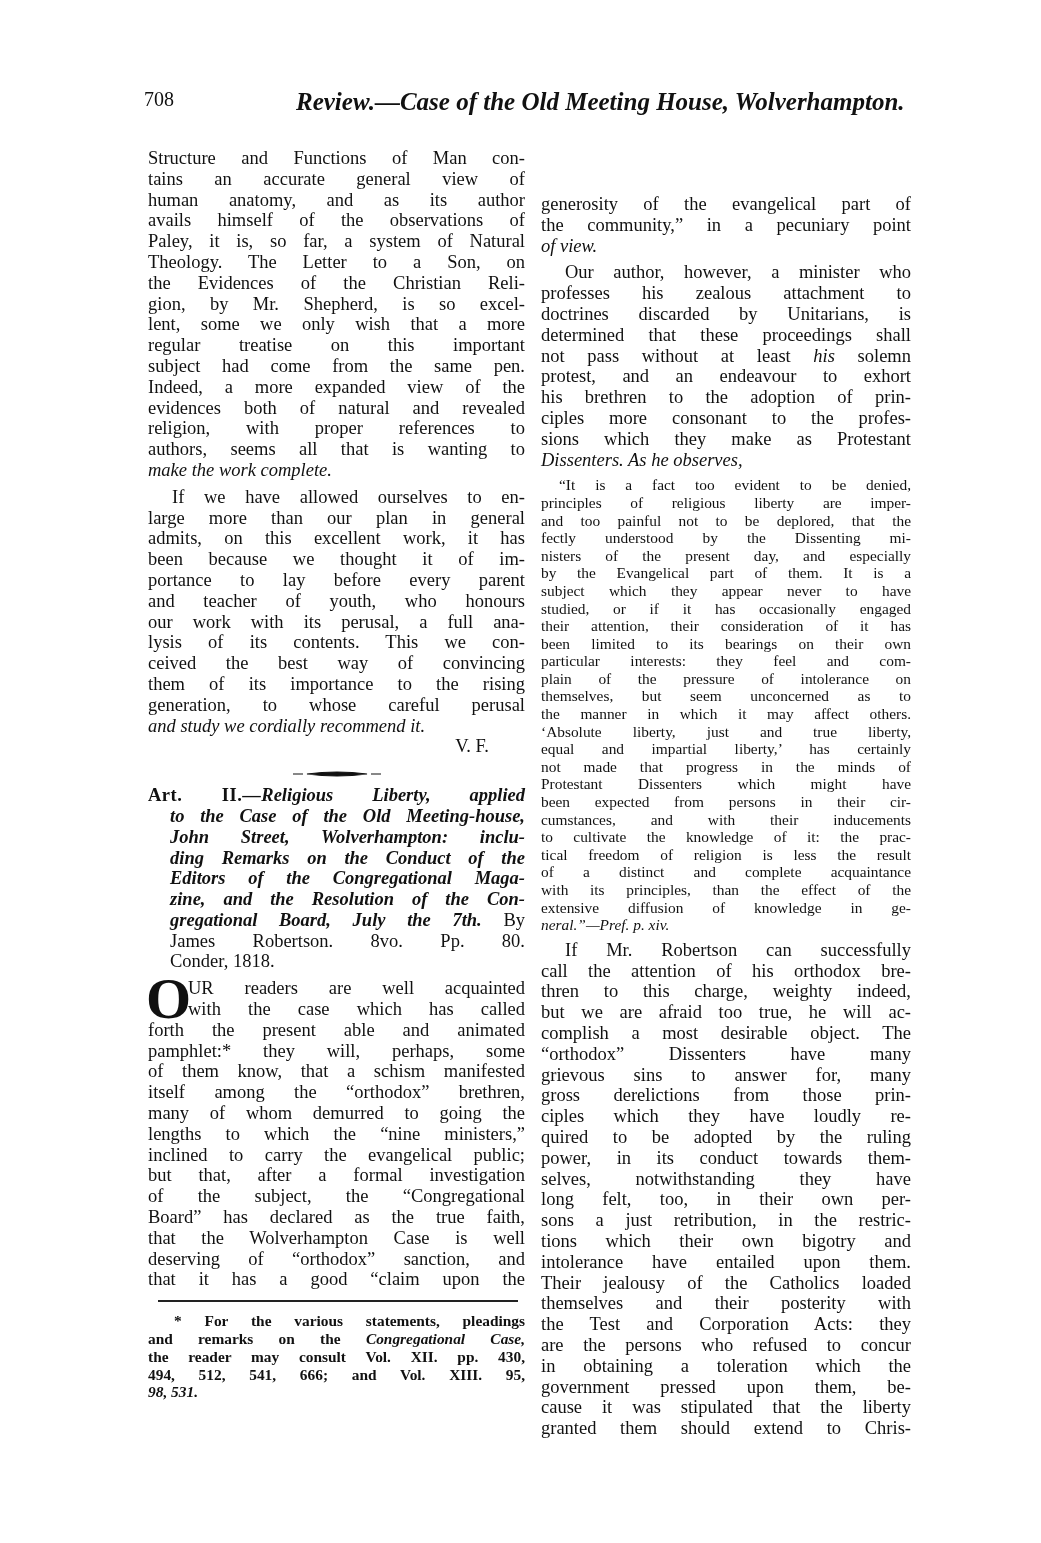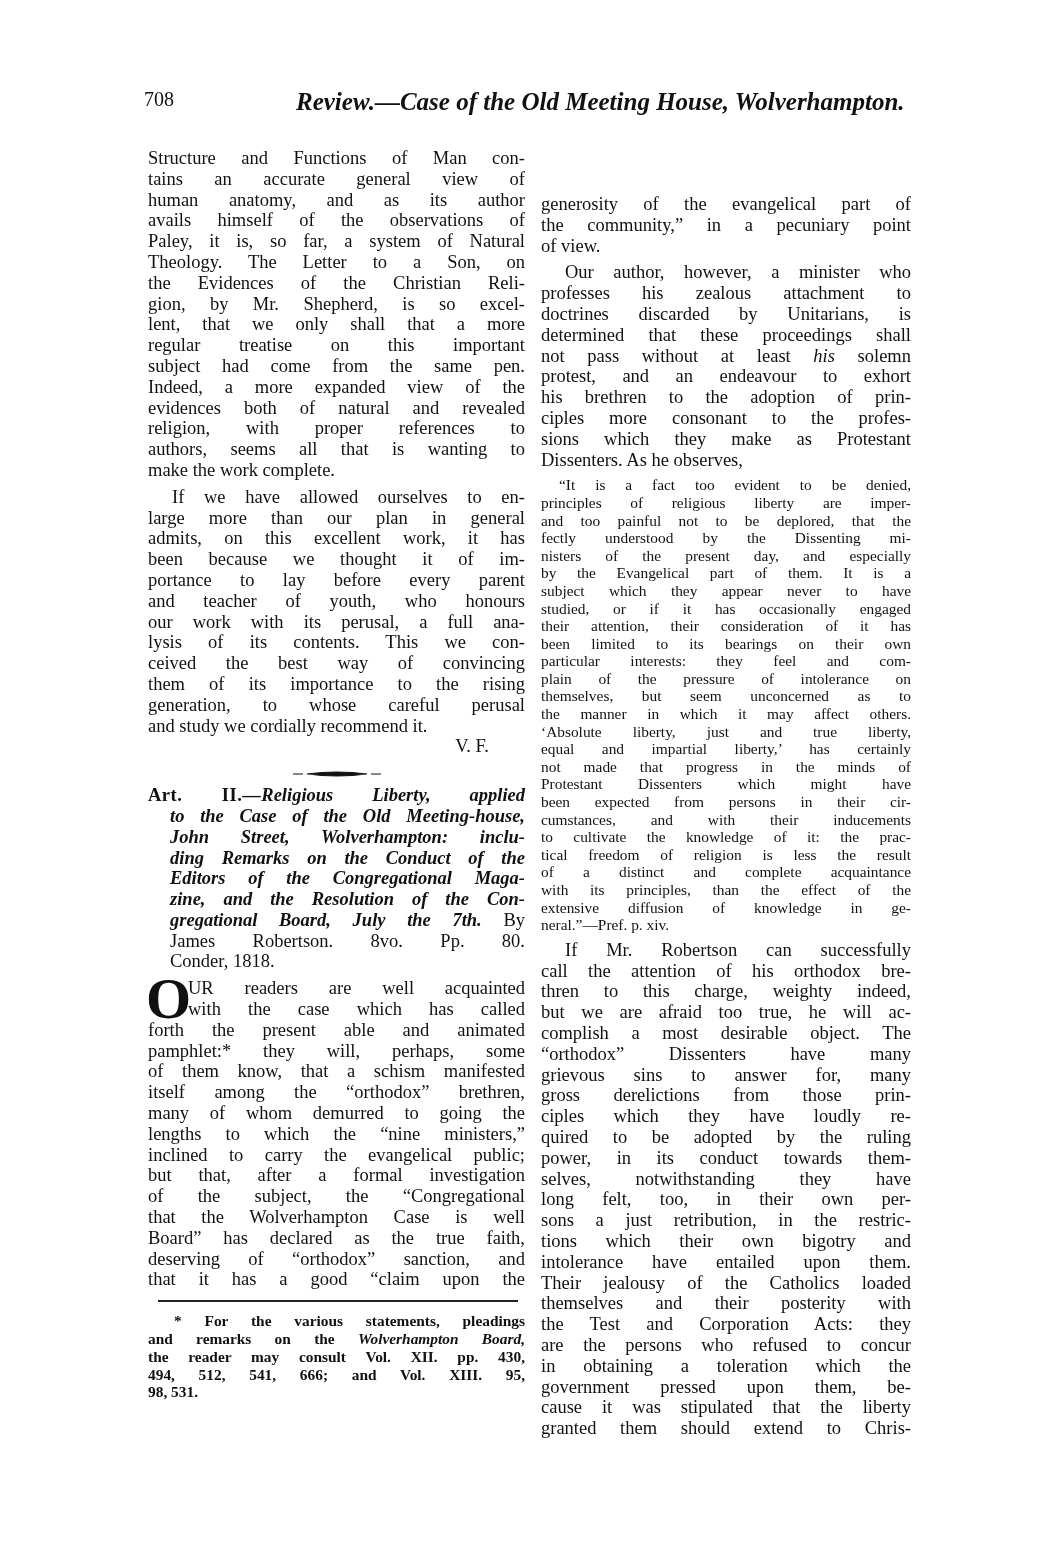--- a/index.html
+++ b/index.html
@@ -6,21 +6,21 @@
   body { width: 1041px; height: 1543px; position: relative; overflow: hidden;
          font-family: "Liberation Serif", "DejaVu Serif", serif; color: #111111; }
   .header { position: absolute; top: 88px; left: 144px; width: 790px; height: 30px; }
   .page-num { position: absolute; left: 0; top: 0; font-size: 20px; }
   .running-head { position: absolute; left: 106px; top: 0; font-size: 25px; font-style: italic; font-weight: bold; margin-left: 46px; }
   .col { position: absolute; top: 148px; width: 377px; }
   .col-left { left: 148px; }
   .col-right { left: 541px; width: 370px; margin-top: 46px; }
   .line { display: block; white-space: nowrap; font-size: 18.5px; line-height: 20.8px;
           text-align: justify; text-align-last: justify; height: 20.8px; overflow: visible; }
-  .line.last { text-align-last: left; }
+  .line.last { text-align-last: left; font-style: italic; }
   .line.indent { padding-left: 24px; }
   .line.right { text-align: right; text-align-last: right; padding-right: 36px; }
   .small .line { font-size: 15.4px; line-height: 17.6px; height: 17.6px; }
   .small .line.indent { padding-left: 18px; }
   .para { display: block; margin-bottom: 6px; }
   .ornament { display: block; margin: 14px auto 8px auto; width: 88px; height: 6px; }
   .art-head .line { font-style: italic; font-weight: bold; }
   .art-head .line.hang { padding-left: 22px; }
   .art-head .roman { font-style: normal; font-weight: normal; }
   .art-head .caps { font-style: normal; font-weight: bold; letter-spacing: 0.5px; }
@@ -43,21 +43,21 @@
 <div class="col col-left">
   <div class="para">
     <span class="line">Structure and Functions of Man con-</span>
     <span class="line">tains an accurate general view of</span>
     <span class="line">human anatomy, and as its author</span>
     <span class="line">avails himself of the observations of</span>
     <span class="line">Paley, it is, so far, a system of Natural</span>
     <span class="line">Theology. The Letter to a Son, on</span>
     <span class="line">the Evidences of the Christian Reli-</span>
     <span class="line">gion, by Mr. Shepherd, is so excel-</span>
-    <span class="line">lent, that we only shall that a more</span>
+    <span class="line">lent, some we only wish that a more</span>
     <span class="line">regular treatise on this important</span>
     <span class="line">subject had come from the same pen.</span>
     <span class="line">Indeed, a more expanded view of the</span>
     <span class="line">evidences both of natural and revealed</span>
     <span class="line">religion, with proper references to</span>
     <span class="line">authors, seems all that is wanting to</span>
     <span class="line last">make the work complete.</span>
   </div>
   <div class="para">
     <span class="line indent">If we have allowed ourselves to en-</span>
@@ -97,31 +97,31 @@
     <span class="line dropcap-line">with the case which has called</span>
     <span class="line">forth the present able and animated</span>
     <span class="line">pamphlet:* they will, perhaps, some</span>
     <span class="line">of them know, that a schism manifested</span>
     <span class="line">itself among the “orthodox” brethren,</span>
     <span class="line">many of whom demurred to going the</span>
     <span class="line">lengths to which the “nine ministers,”</span>
     <span class="line">inclined to carry the evangelical public;</span>
     <span class="line">but that, after a formal investigation</span>
     <span class="line">of the subject, the “Congregational</span>
+    <span class="line">Board” has declared as the true faith,</span>
     <span class="line">that the Wolverhampton Case is well</span>
-    <span class="line">Board” has declared as the true faith,</span>
     <span class="line">deserving of “orthodox” sanction, and</span>
     <span class="line">that it has a good “claim upon the</span>
   </div>
 
   <span class="footnote-rule"></span>
 
   <div class="footnote">
     <span class="line indent"><span>*</span> <span>For the various statements, pleadings</span></span>
-    <span class="line"><span>and remarks on the </span><em>Wolverhampton Board,</em></span>
+    <span class="line"><span>and remarks on the </span><em>Congregational Case,</em></span>
     <span class="line">the reader may consult Vol. XII. pp. 430,</span>
     <span class="line">494, 512, 541, 666; and Vol. XIII. 95,</span>
     <span class="line last">98, 531.</span>
   </div>
 </div>
 
 <div class="col col-right">
   <div class="para">
     <span class="line">generosity of the evangelical part of</span>
     <span class="line">the community,” in a pecuniary point</span>

